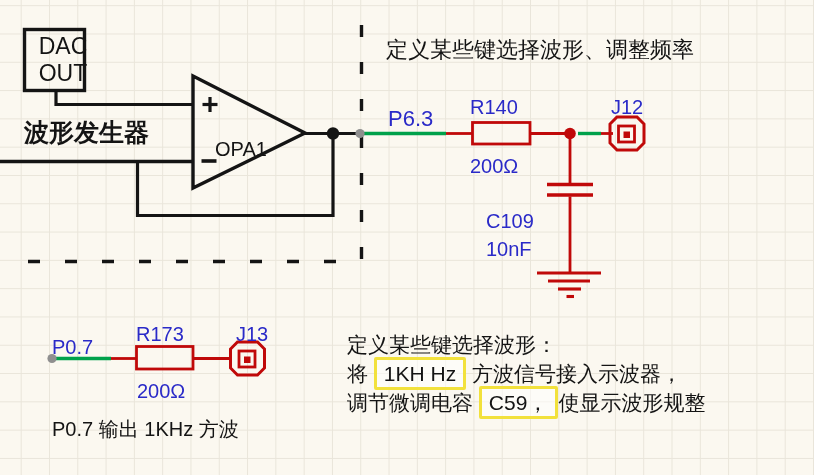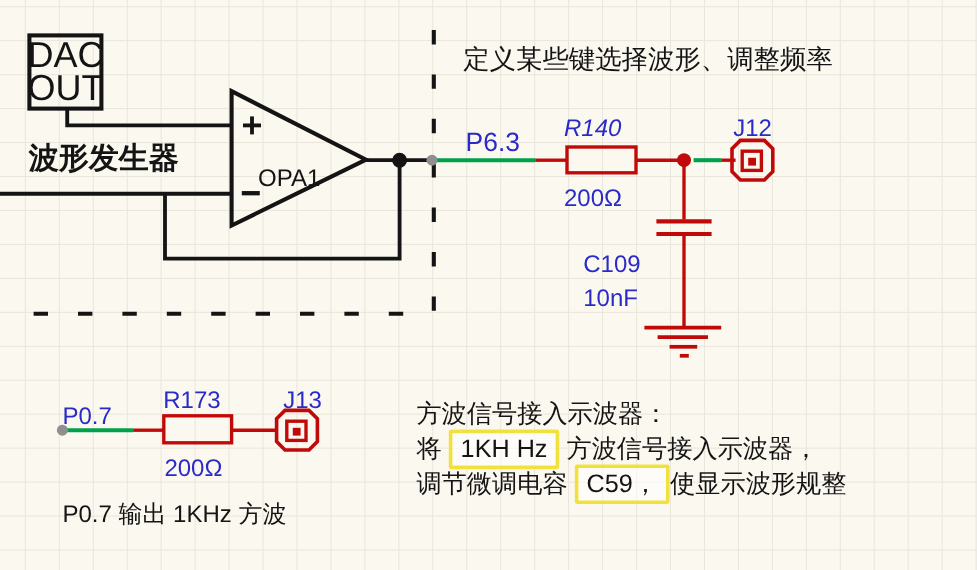--- a/index.html
+++ b/index.html
@@ -17,22 +17,22 @@
   #gfx{position:absolute;left:0;top:0;}
   .lbl{position:absolute;white-space:nowrap;line-height:1.15;}
   .blue{color:#2a2ac8;}
   .ink{color:#141414;}
   .fs20{font-size:20px;}
   .fs22{font-size:22px;}
   .fs23{font-size:23px;}
   .fs25{font-size:25px;}
   .dacbox{
     position:absolute;left:23px;top:28px;width:80px;height:63px;
-    display:flex;flex-direction:column;justify-content:center;
-    font-size:30px;line-height:27px;color:#141414;
+    display:flex;flex-direction:column;align-items:center;justify-content:center;
+    font-size:23px;line-height:27px;color:#141414;
   }
   .note-line{position:absolute;left:347px;font-size:21px;color:#141414;white-space:nowrap;}
   .hl{
     border:3px solid #f2e13c;
     background:rgba(255,255,255,0.55);
     padding:2px 7px;
     border-radius:2px;
   }
 </style>
 </head>
@@ -123,41 +123,41 @@
     <span>DAC</span>
     <span>OUT</span>
   </div>
 
   <div class="lbl ink fs25" style="left:24px;top:118px;font-weight:bold;">波形发生器</div>
 
   <div class="lbl ink fs20" style="left:215px;top:138px;">OPA1</div>
 
   <div class="lbl blue fs22" style="left:388px;top:106px;text-align:right;">P6.3</div>
 
-  <div class="lbl blue fs20" style="left:470px;top:96px;font-style:italic;">R140</div>
+  <div class="lbl blue fs20" style="left:470px;top:96px;">R140</div>
 
   <div class="lbl blue fs20" style="left:470px;top:155px;">200Ω</div>
 
   <div class="lbl blue fs20" style="left:611px;top:96px;">J12</div>
 
   <div class="lbl blue fs20" style="left:486px;top:210px;">C109</div>
 
   <div class="lbl blue fs20" style="left:486px;top:238px;">10nF</div>
 
   <div class="lbl blue fs20" style="left:52px;top:336px;">P0.7</div>
 
   <div class="lbl blue fs20" style="left:136px;top:323px;">R173</div>
 
   <div class="lbl blue fs20" style="left:137px;top:380px;">200Ω</div>
 
   <div class="lbl blue fs20" style="left:236px;top:323px;">J13</div>
 
   <div class="lbl ink fs20" style="left:52px;top:418px;">P0.7 输出 1KHz 方波</div>
 
-  <div class="note-line" style="top:331px;">方波信号接入示波器：</div>
+  <div class="note-line" style="top:331px;">定义某些键选择波形：</div>
 
   <div class="note-line" style="top:360px;">
     <span>将 </span><span class="hl">1KH Hz</span><span> 方波信号接入示波器，</span>
   </div>
 
   <div class="note-line" style="top:389px;">
     <span>调节微调电容 </span><span class="hl">C59，</span><span>使显示波形规整</span>
   </div>
 
 </div>

